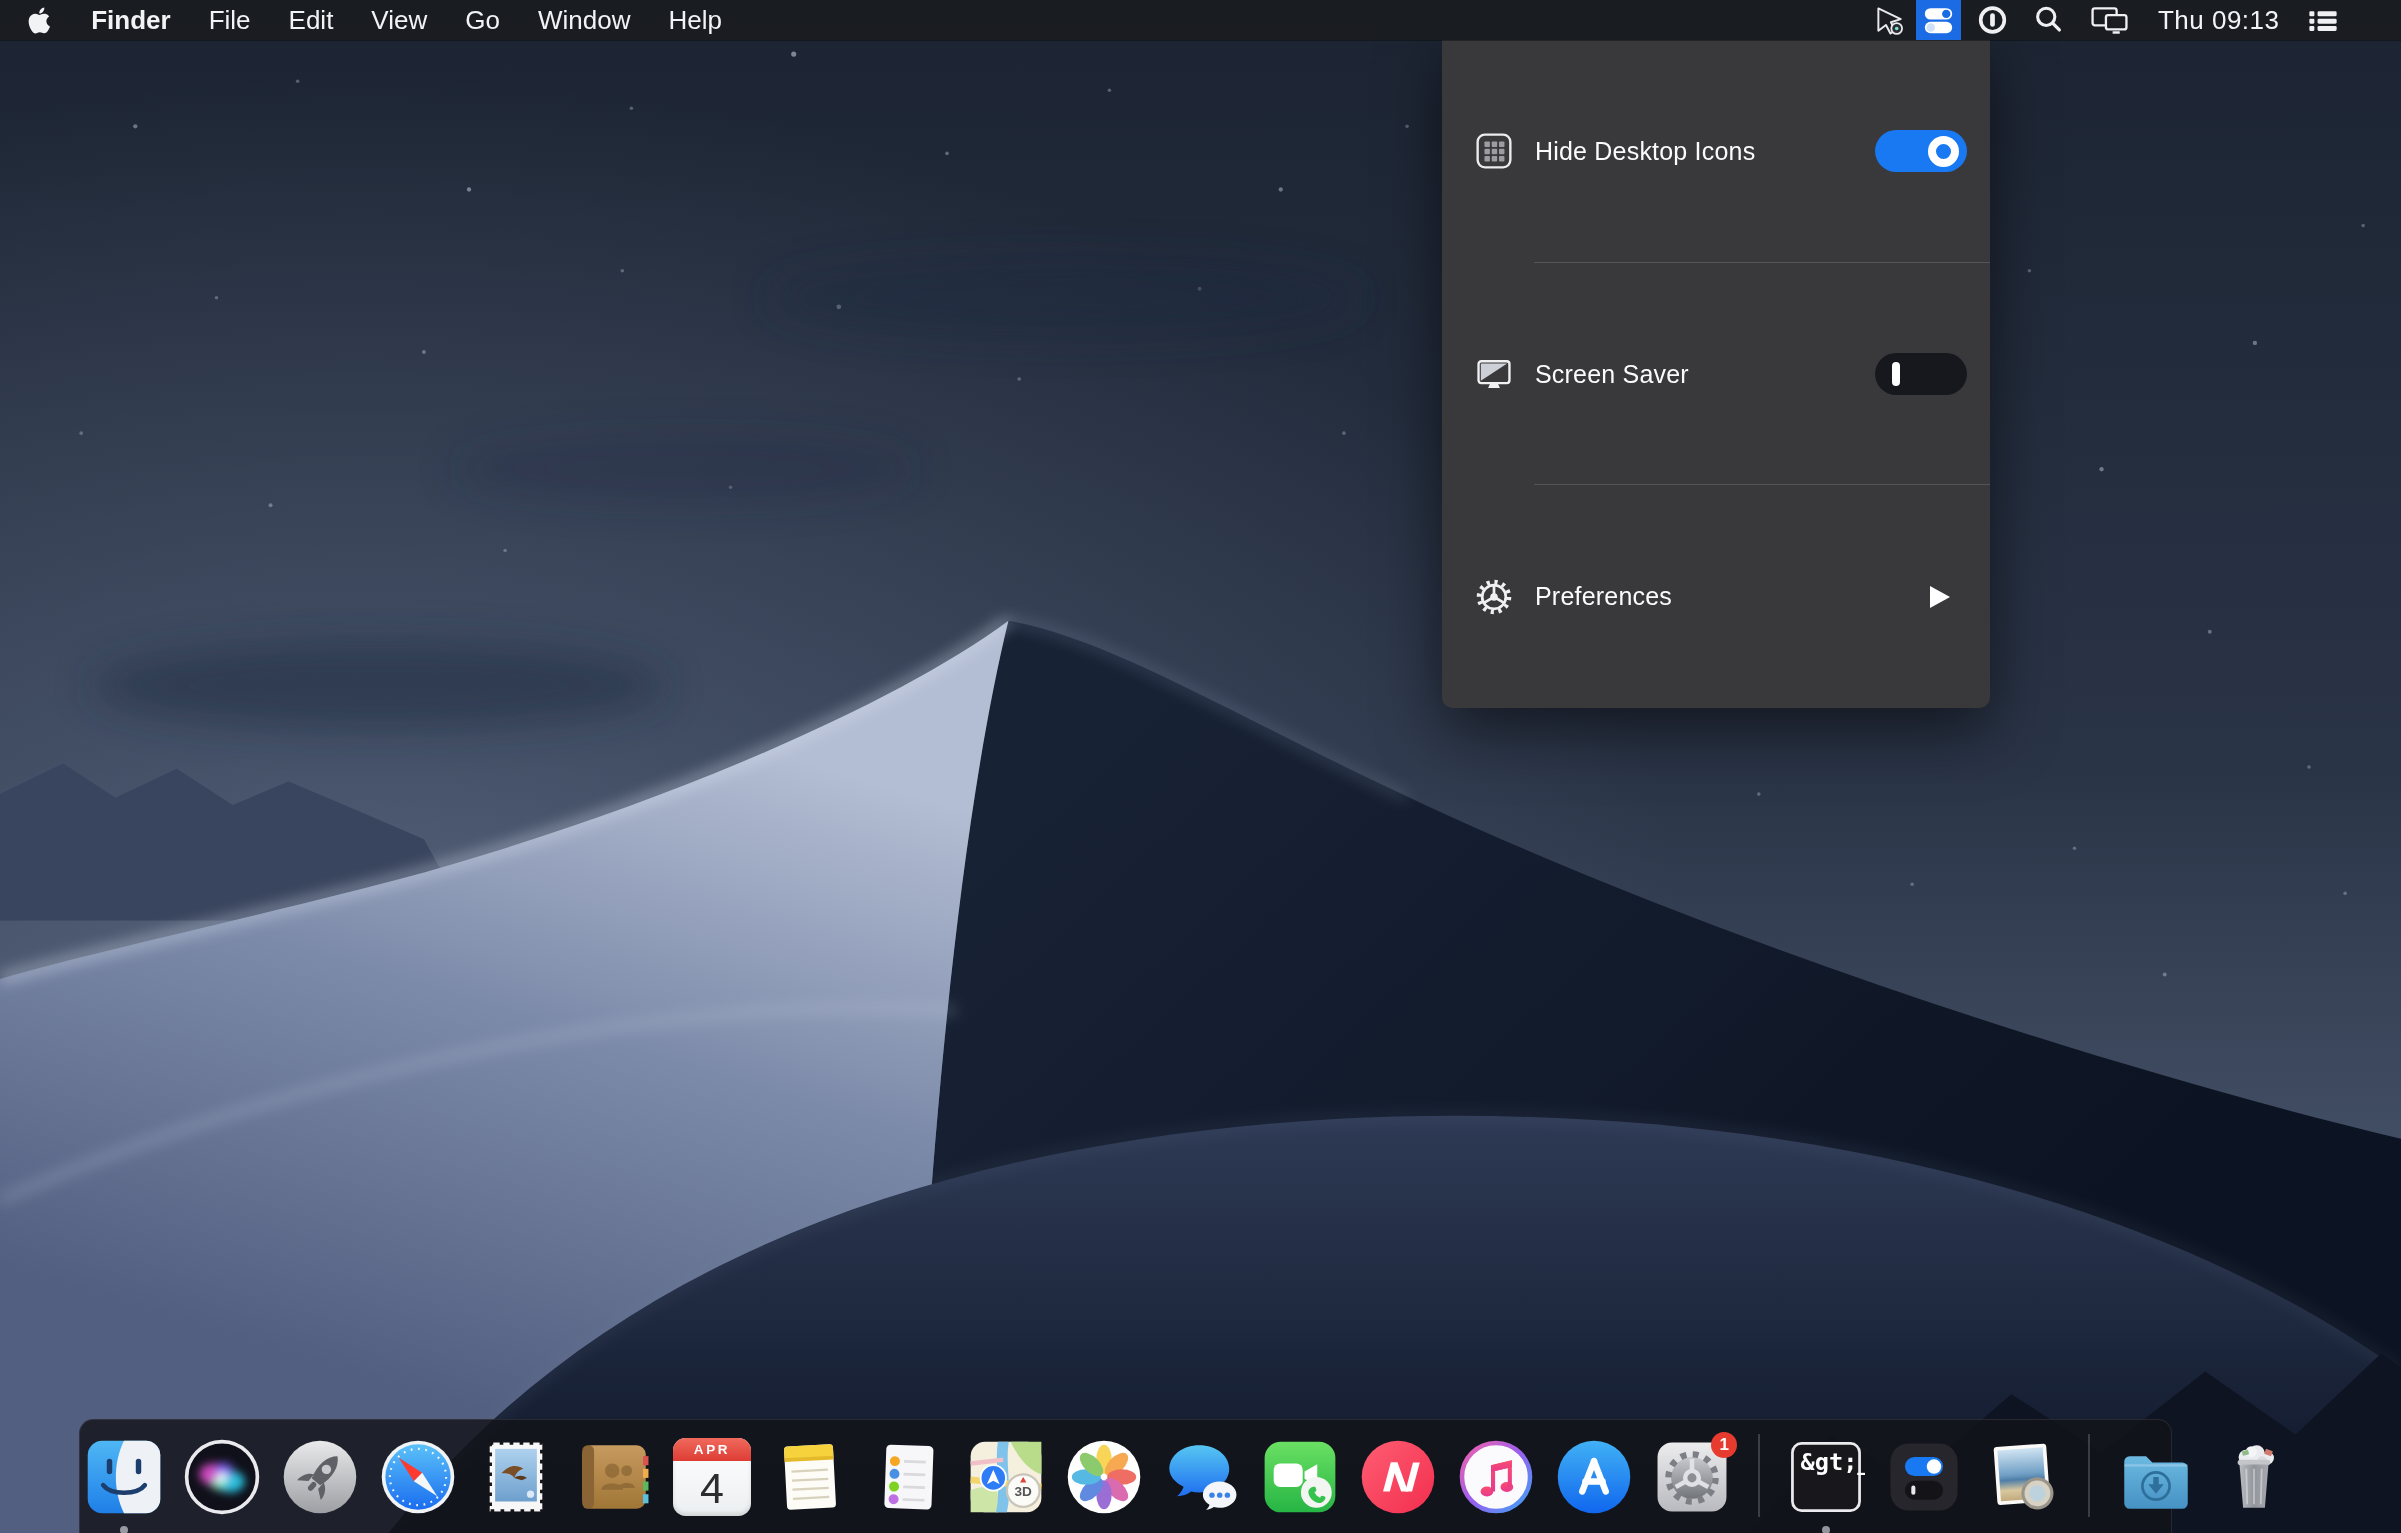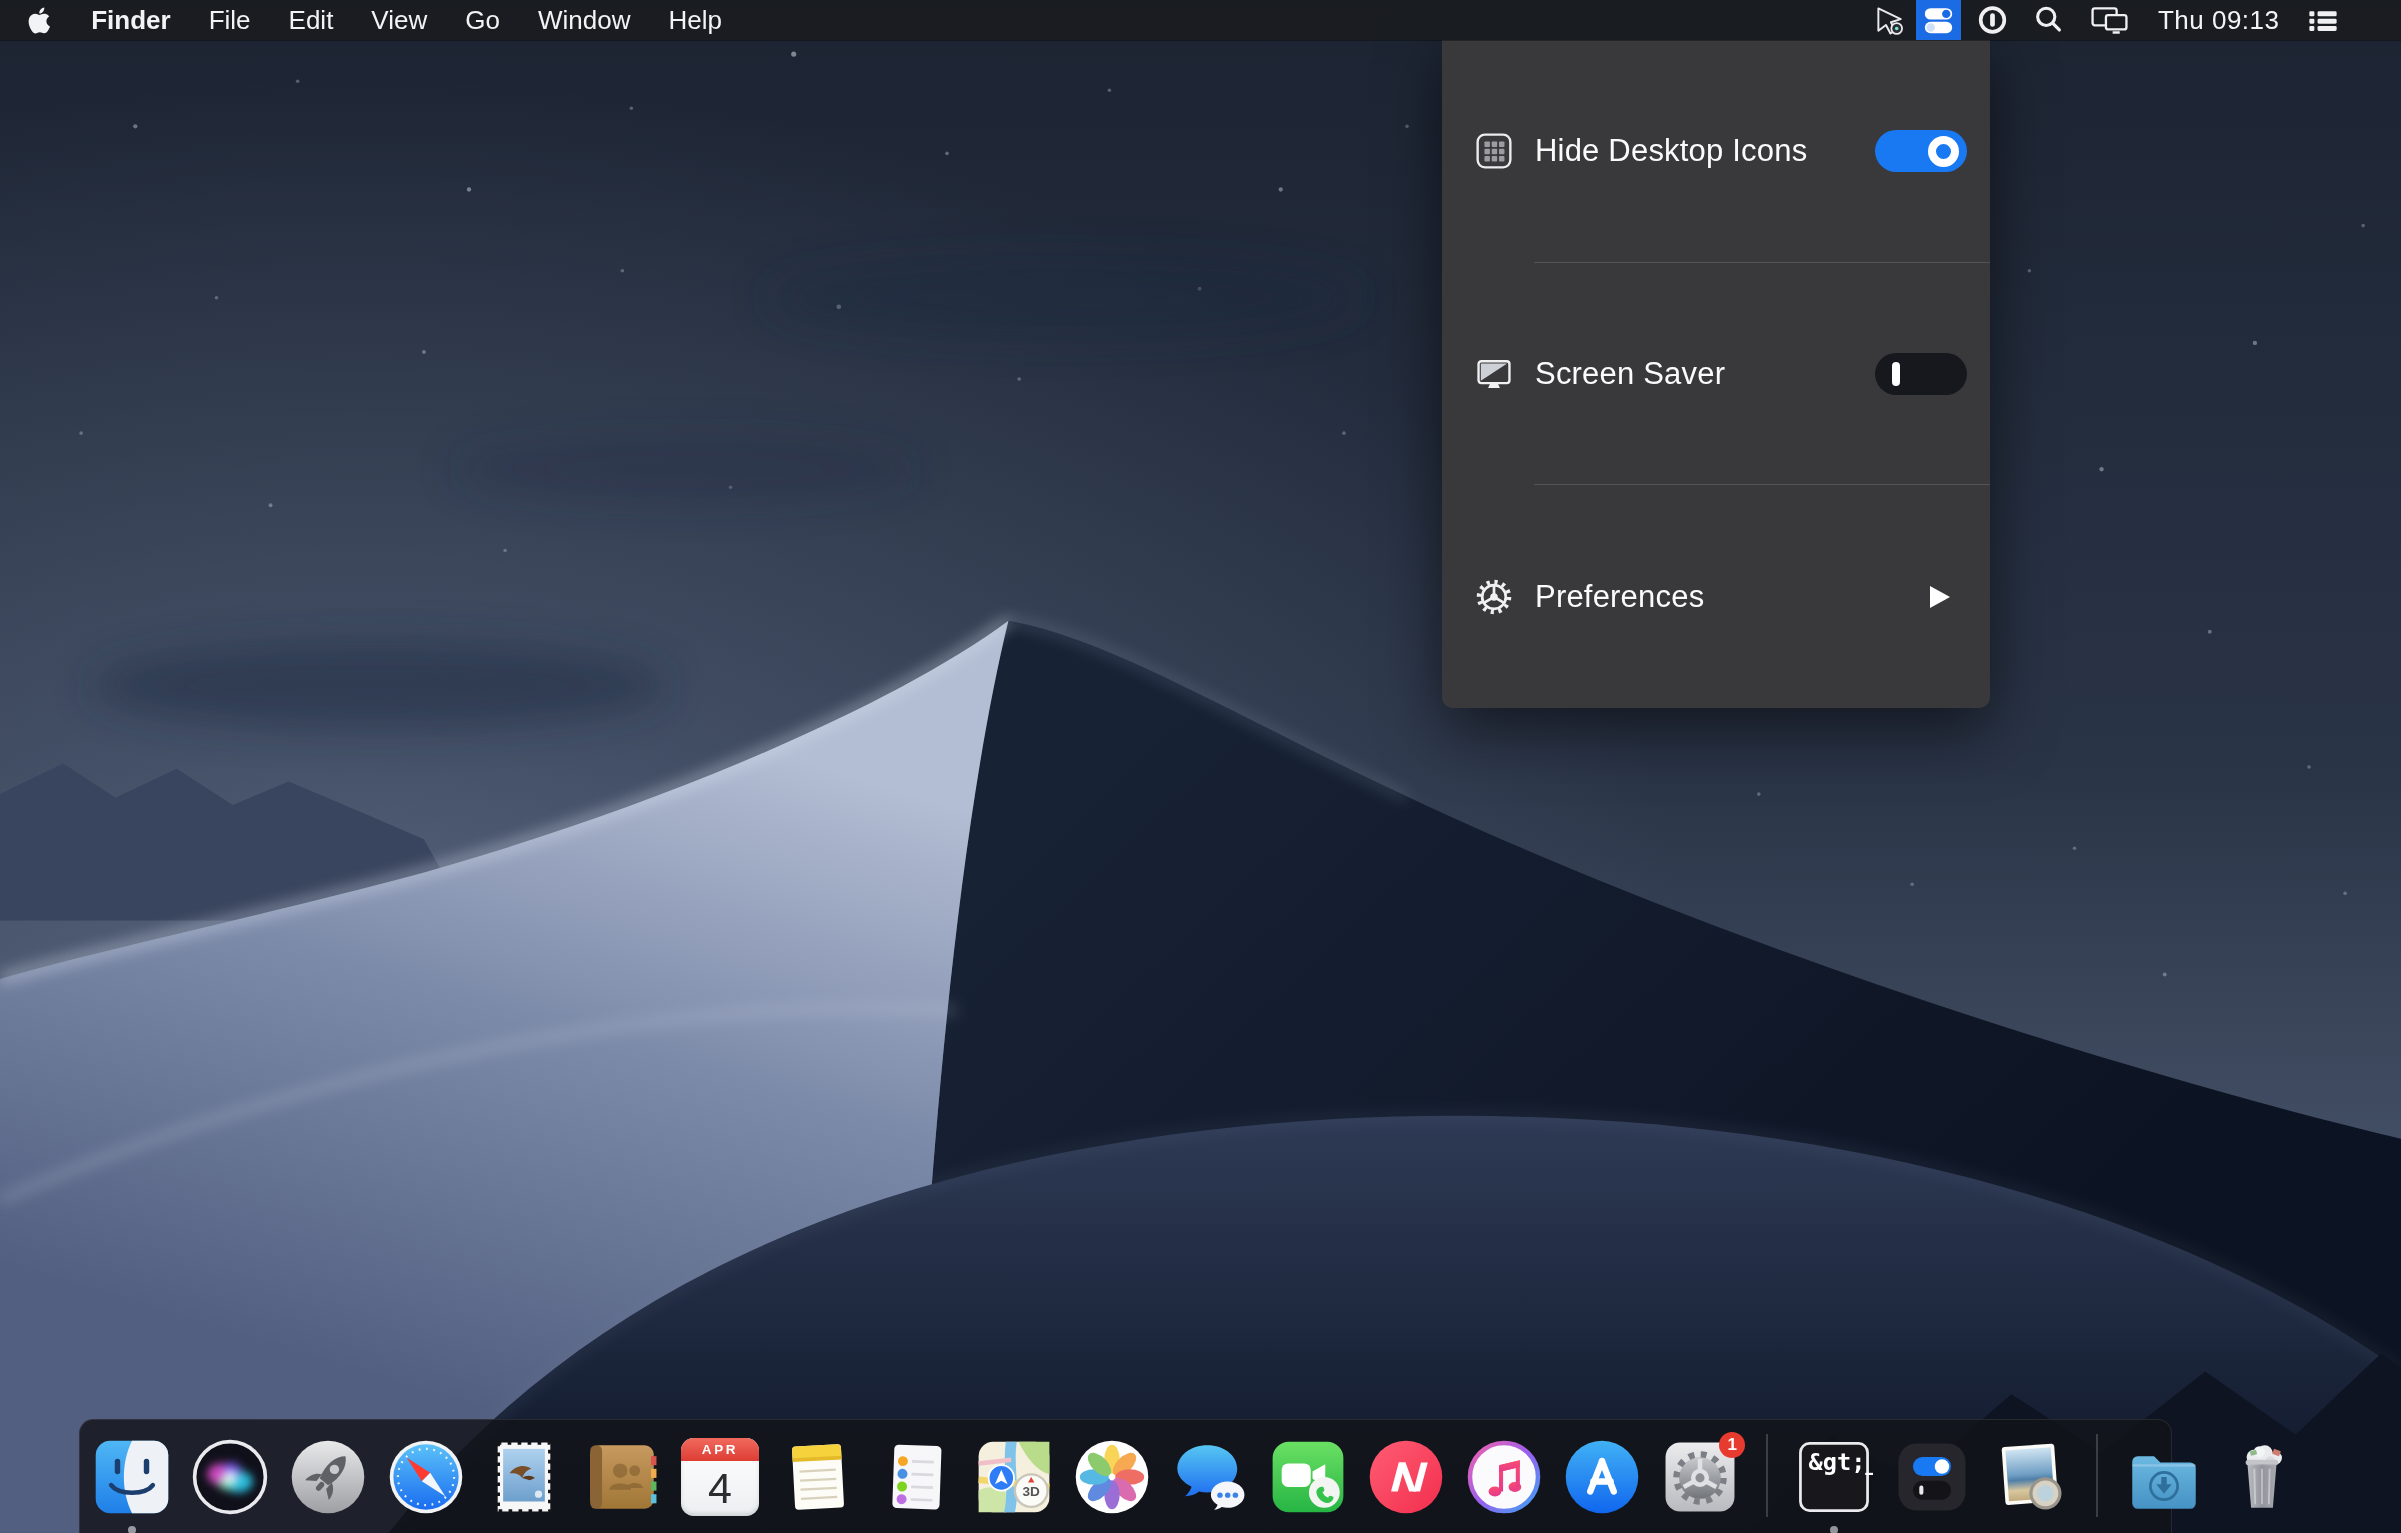--- a/index.html
+++ b/index.html
@@ -29,41 +29,41 @@
     position:absolute;left:1442px;top:40px;width:548px;height:668px;z-index:15;
     background:#39393b;border-radius:0 0 10.8px 10.8px;
     box-shadow:0 21.7px 63px rgba(0,0,0,.55);
     display:flex;flex-direction:column;
   }
   .osw-row{flex:1;display:flex;align-items:center;padding-left:32px;position:relative;}
   .osw-row:not(:last-child)::after{
     content:"";position:absolute;left:92px;right:0;bottom:0;height:0.9px;background:rgba(255,255,255,.14);
   }
   .osw-ic{width:40px;height:40px;margin-right:21px;flex:none;display:flex;align-items:center;justify-content:center;}
-  .osw-label{font-size:31px;color:#fbfbfc;letter-spacing:0.2px;}
+  .osw-label{font-size:25px;color:#fbfbfc;letter-spacing:0.2px;}
   .toggle{margin-left:auto;margin-right:22.6px;width:92px;height:42px;border-radius:21.7px;position:relative;flex:none;cursor:pointer;}
   .toggle.on{background:#1879f2;}
   .toggle.on::after{
     content:"";position:absolute;right:8px;top:5.4px;width:15.3px;height:15.3px;
     border:8px solid #fff;border-radius:50%;
   }
   .toggle.off{background:#17181e;}
   .toggle.off::after{
     content:"";position:absolute;left:17px;top:9px;width:8px;height:24px;border-radius:4.5px;background:#fff;
   }
   .submenu-arrow{
     margin-left:auto;margin-right:40px;width:0;height:0;flex:none;
     border-left:20px solid #fff;border-top:11.7px solid transparent;border-bottom:11.7px solid transparent;
   }
   
   .dock{
     position:absolute;left:79px;bottom:0;width:2093px;height:115px;z-index:10;
     background:rgba(18,19,24,.82);border:0.9px solid rgba(255,255,255,.09);border-bottom:none;
     border-radius:14.4px 14.4px 0 0;box-sizing:border-box;
-    display:flex;align-items:flex-start;padding:18px 13px 0;gap:20px;
+    display:flex;align-items:flex-start;padding:18px 5px 0;gap:20px;
   }
   .dock-item{position:relative;width:78px;height:78px;flex:none;cursor:pointer;}
   .dock-item svg{width:78px;height:78px;display:block;}
   .dock-divider{width:1.8px;height:83px;background:rgba(255,255,255,.18);margin:-3.6px 7.2px 0;flex:none;}
   .run-dot{position:absolute;top:88px;left:50%;transform:translateX(-50%);
     width:8px;height:8px;border-radius:50%;background:rgba(235,235,240,.6);}
   .badge{
     position:absolute;top:-6.3px;right:-6.3px;width:26px;height:26px;border-radius:50%;
     background:#e83b30;color:#fff;font-size:17px;font-weight:700;
     display:flex;align-items:center;justify-content:center;z-index:2;

